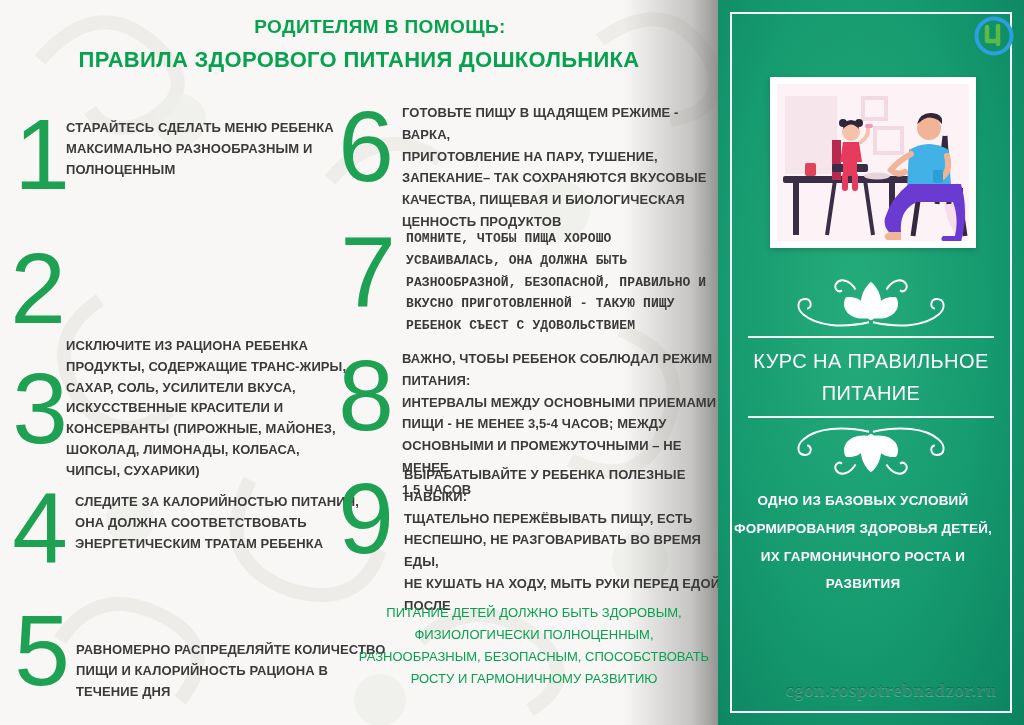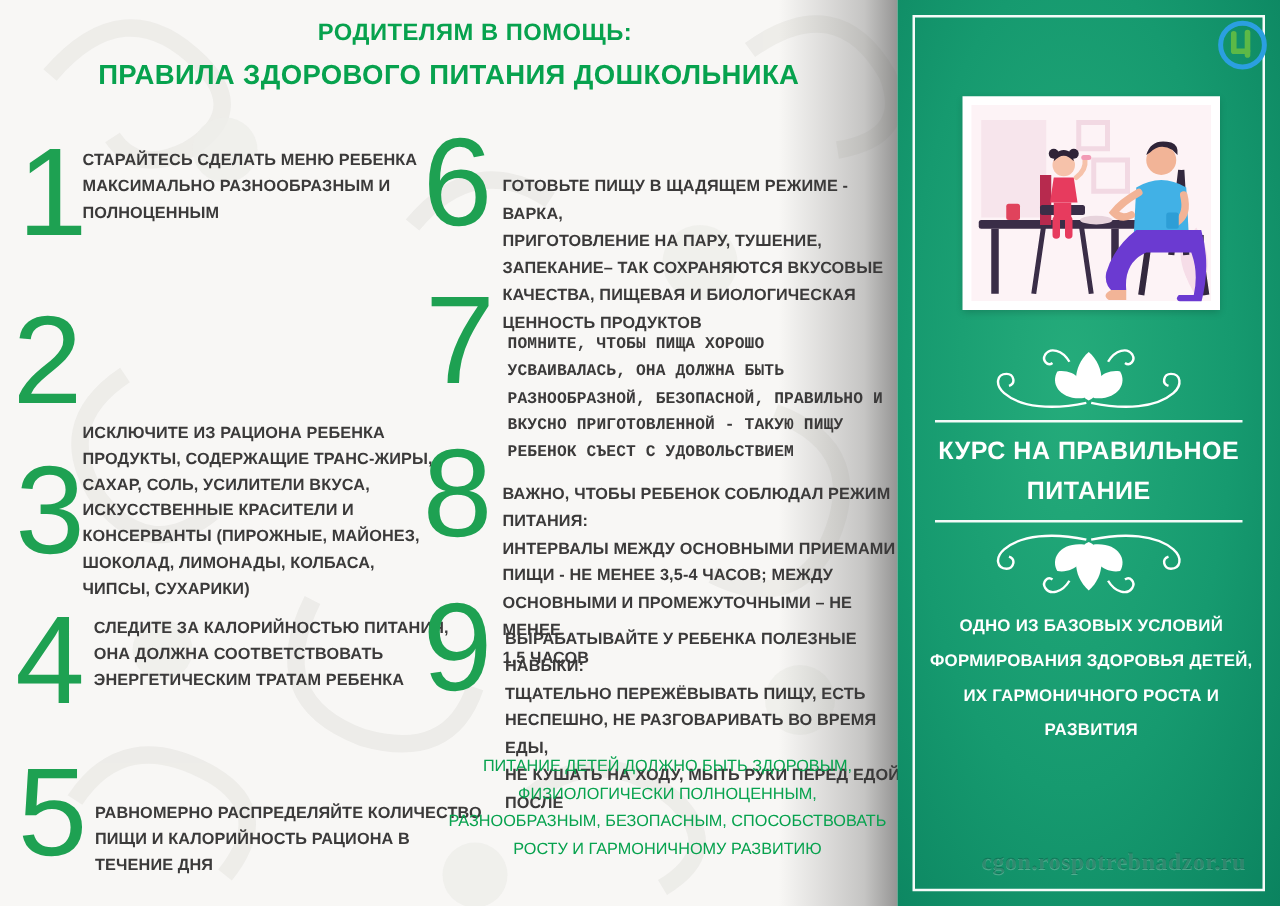--- a/index.html
+++ b/index.html
@@ -21,21 +21,21 @@
   .main-title .t2{font-size:22px;font-weight:bold;letter-spacing:.3px;margin-top:9px;}
   .num{
     position:absolute;width:56px;text-align:center;
     font-size:100px;line-height:1;font-weight:400;color:#1ea152;
     font-family:"Liberation Sans",sans-serif;
   }
   .txt{
     position:absolute;color:#3b3a3a;font-weight:bold;font-size:13px;
     line-height:1.6;white-space:pre-line;letter-spacing:.1px;
   }
-  .col2{line-height:1.68;margin-top:36px;}
+  .col2{line-height:1.68;}
   .n1{left:14px;top:104px;} .t1i{left:66px;top:118px;width:290px;}
   .n2{left:10px;top:238px;} .t2i{left:66px;top:246px;width:290px;}
   .n3{left:12px;top:358px;} .t3i{left:66px;top:336px;width:300px;}
   .n4{left:12px;top:478px;} .t4i{left:75px;top:492px;width:290px;}
   .n5{left:14px;top:600px;} .t5i{left:76px;top:616px;width:330px;margin-top:24px;}
   .n6{left:338px;top:96px;}  .t6i{left:402px;top:102px;width:320px;}
   .n7{left:340px;top:222px;} .t7i{left:406px;top:228px;width:320px;font-family:Liberation Mono, monospace;}
   .n8{left:338px;top:345px;} .t8i{left:402px;top:348px;width:330px;}
   .n9{left:338px;top:468px;} .t9i{left:404px;top:464px;width:330px;}
   .footer-note{
@@ -57,25 +57,25 @@
     background:#ffffff;padding:7px;box-shadow:0 2px 6px rgba(0,0,0,.18);
   }
   .illustration svg{display:block;width:192px;height:157px;}
   .ornament{position:absolute;left:63px;width:180px;height:58px;}
   .orn-top{top:272px;}
   .orn-bottom{top:424px;transform:scaleY(-1);}
   .hr{position:absolute;left:30px;width:246px;height:2px;background:rgba(255,255,255,.95);}
   .hr1{top:336px;} .hr2{top:416px;}
   .panel-title{
     position:absolute;left:10px;top:345px;width:286px;text-align:center;
-    color:#ffffff;font-weight:bold;font-size:20px;line-height:1.6;white-space:pre-line;
+    color:#ffffff;font-weight:normal;font-size:20px;line-height:1.6;white-space:pre-line;
     letter-spacing:.4px;
   }
   .panel-subtitle{
-    position:absolute;left:16px;top:487px;width:278px;text-align:center;
+    position:absolute;left:6px;top:487px;width:278px;text-align:center;
     color:#ffffff;font-weight:bold;font-size:13.5px;line-height:2.06;white-space:pre-line;
     letter-spacing:.2px;
   }
   .watermark{
     position:absolute;left:0;bottom:24px;width:306px;text-align:center;
     font-family:"Liberation Serif",serif;font-weight:bold;font-size:19px;
     color:rgba(5,80,60,.38);
     text-shadow:0 1px 0 rgba(255,255,255,.25);
     letter-spacing:.5px;
     margin-left:20px;

